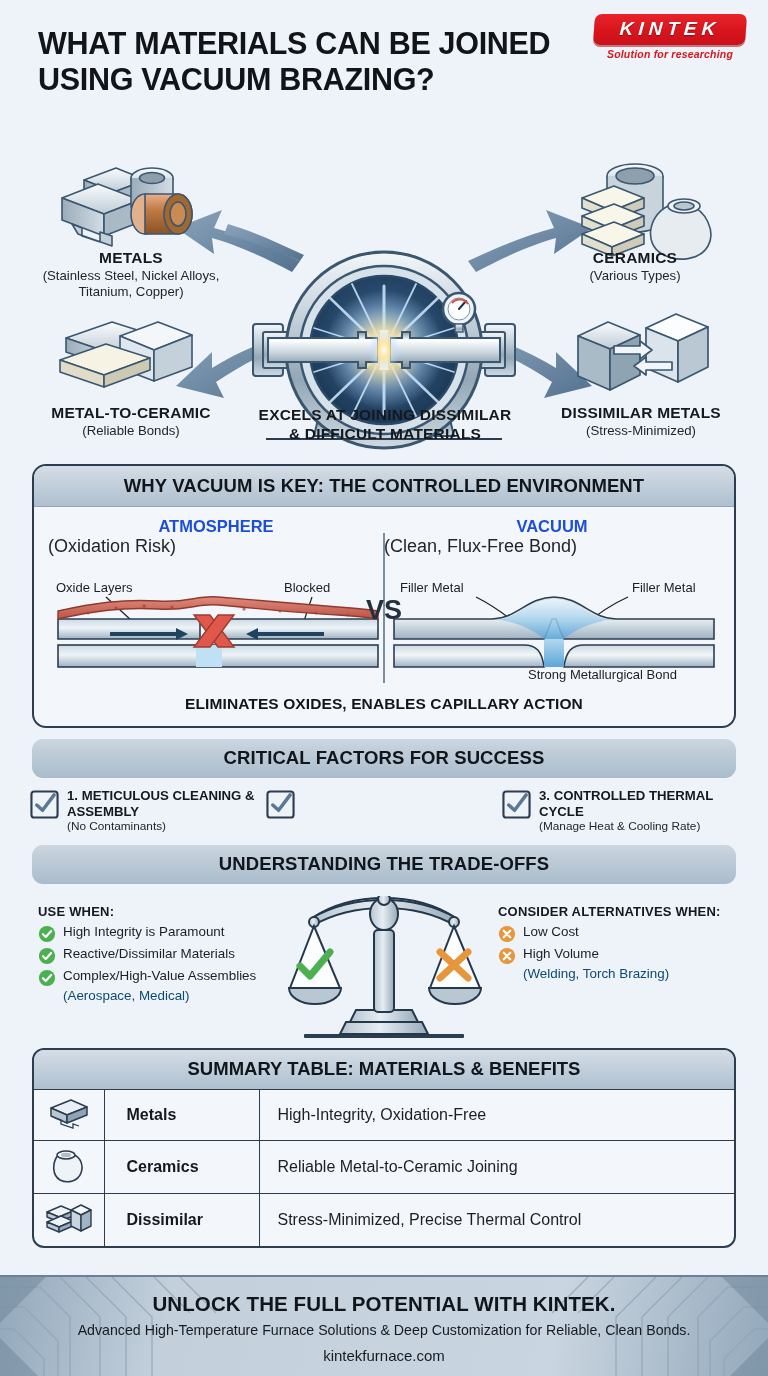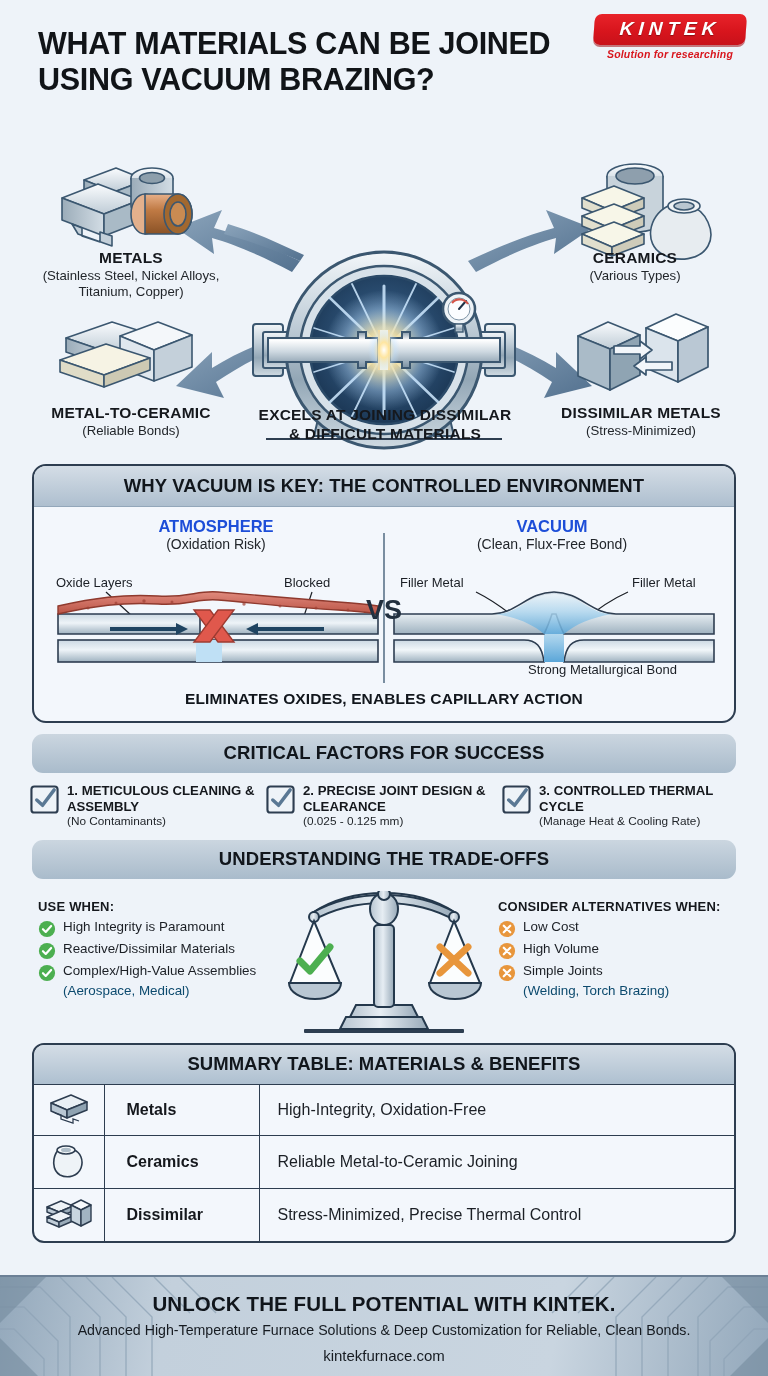--- a/index.html
+++ b/index.html
@@ -56,21 +56,21 @@
   }
   .card-head {
     background: linear-gradient(180deg,#d4dde6 0%, #aebfcf 100%);
     text-align:center; font-size:18.5px; font-weight:800; letter-spacing:.1px;
     padding:9px 0 9px; color:#11161c; border-bottom:1px solid #93a7ba;
   }
   .card-body { padding: 10px 14px 8px; position:relative; }
   .vac-row { display:flex; }
   .vac-col { width:50%; position:relative; }
   .vac-h { text-align:center; font-size:16.5px; font-weight:800; color:#1d4ed8; }
-  .vac-s { text-align:center; font-size:14px; color:#22262b; margin-top:0px; }
+  .vac-s { font-size:18px; color:#22262b; margin-top:0px; }
   .vs-word {
     position:absolute; left:50%; transform:translateX(-50%);
     top:88px; font-size:27px; font-weight:800; color:#22303f; z-index:4;
   }
   .vac-foot {
     text-align:center; font-size:15.5px; font-weight:800; color:#11161c;
     padding:6px 0 5px; letter-spacing:.1px;
   }
 
   
@@ -444,24 +444,20 @@
     <div>
       <div class="f-title">1. METICULOUS CLEANING &amp; ASSEMBLY</div>
       <div class="f-sub">(No Contaminants)</div>
     </div>
   </div>
   <div class="factor">
     <svg class="chk" viewBox="0 0 30 30">
       <rect x="1.5" y="1.5" width="27" height="27" rx="3" fill="#eef3f8" stroke="#2d3d50" stroke-width="2.2"></rect>
       <path d="M7,15.5 L13,21 L25,5" stroke="#5a7894" stroke-width="3.6" fill="none" stroke-linecap="round" stroke-linejoin="round"></path>
     </svg>
-    <div>
-      <div class="f-title">2. PRECISE JOINT DESIGN &amp; CLEARANCE</div>
-      <div class="f-sub">(0.025 - 0.125 mm)</div>
-    </div>
   </div>
   <div class="factor">
     <svg class="chk" viewBox="0 0 30 30">
       <rect x="1.5" y="1.5" width="27" height="27" rx="3" fill="#eef3f8" stroke="#2d3d50" stroke-width="2.2"></rect>
       <path d="M7,15.5 L13,21 L25,5" stroke="#5a7894" stroke-width="3.6" fill="none" stroke-linecap="round" stroke-linejoin="round"></path>
     </svg>
     <div>
       <div class="f-title">3. CONTROLLED THERMAL CYCLE</div>
       <div class="f-sub">(Manage Heat &amp; Cooling Rate)</div>
     </div>
@@ -530,27 +526,20 @@
         <path d="M6.4,6.4 L13.6,13.6 M13.6,6.4 L6.4,13.6" stroke="#fff" stroke-width="2.4" stroke-linecap="round"></path>
       </svg>
       <div class="t-text">Low Cost</div>
     </div>
     <div class="t-item">
       <svg class="t-badge" viewBox="0 0 20 20">
         <circle cx="10" cy="10" r="9" fill="#e8963c"></circle>
         <path d="M6.4,6.4 L13.6,13.6 M13.6,6.4 L6.4,13.6" stroke="#fff" stroke-width="2.4" stroke-linecap="round"></path>
       </svg>
       <div class="t-text">High Volume</div>
-    </div>
-    <div class="t-item">
-      <svg class="t-badge" viewBox="0 0 20 20">
-        <circle cx="10" cy="10" r="9" fill="#e8963c"></circle>
-        <path d="M6.4,6.4 L13.6,13.6 M13.6,6.4 L6.4,13.6" stroke="#fff" stroke-width="2.4" stroke-linecap="round"></path>
-      </svg>
-      <div class="t-text">Simple Joints</div>
     </div>
     <div class="t-note">(Welding, Torch Brazing)</div>
   </div>
 </div>
 
 <div class="table-wrap">
   <div class="table-head">SUMMARY TABLE: MATERIALS &amp; BENEFITS</div>
   <table>
     <tbody>
         <tr>

